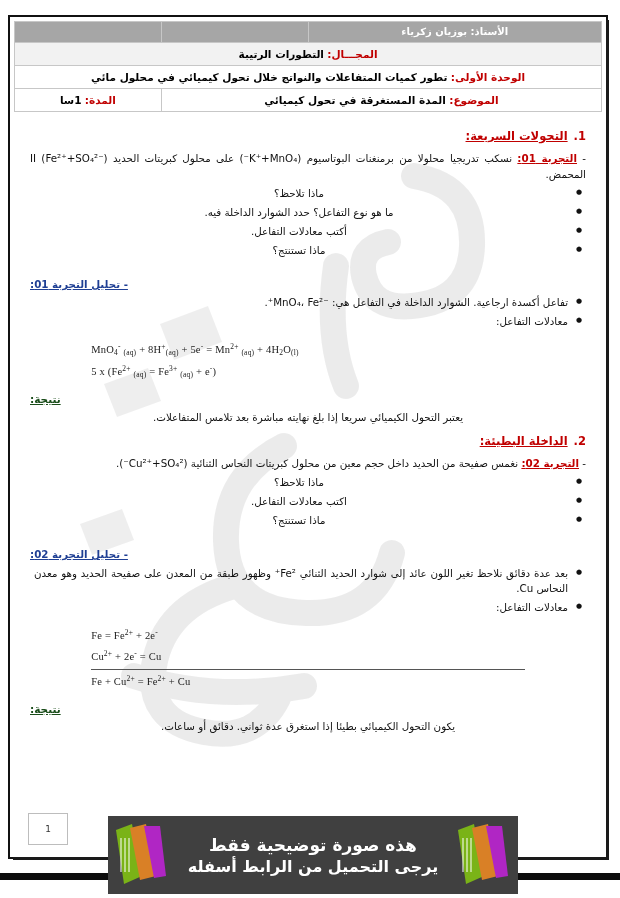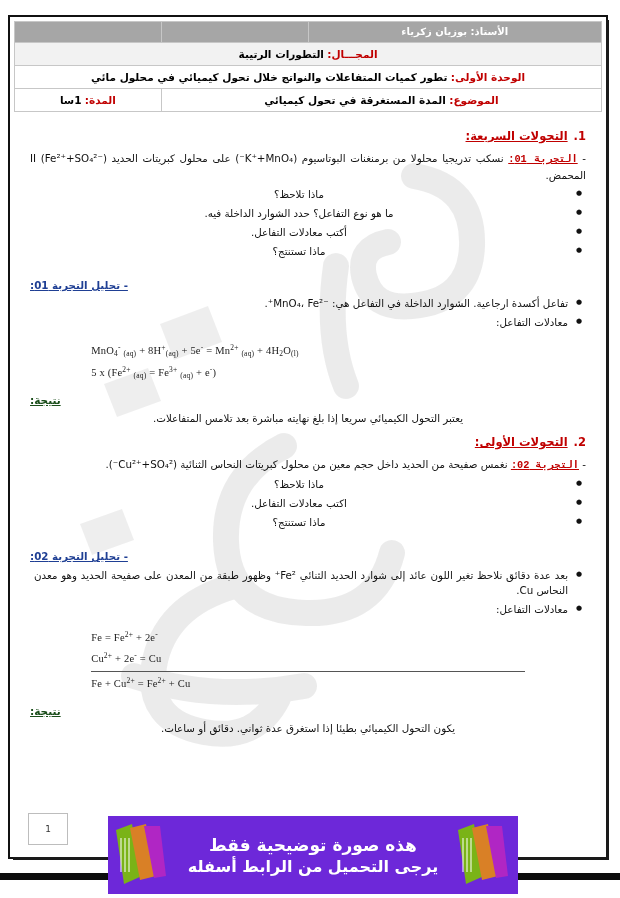--- a/index.html
+++ b/index.html
@@ -103,21 +103,20 @@
   .experiment-line{
     margin:3px 0 2px 0;
     text-align:justify;
     font-size:10.3px;
     line-height:1.55;
   }
   .exp-label{
     color:#c00000;
     font-weight:bold;
     text-decoration:underline;
-    font-family:Liberation Mono, monospace;
   }
   .analysis-line{
     margin:18px 0 3px 0;
     text-align:left;
     font-size:10.3px;
   }
   .ana-label{
     color:#1f3f94;
     font-weight:bold;
     text-decoration:underline;
@@ -192,21 +191,21 @@
     display:flex;align-items:center;justify-content:center;
     font-size:9px;color:#333;
     z-index:3;
   }
 
   
   .banner{
     position:absolute;
     left:108px;top:816px;
     width:410px;height:78px;
-    background:#6d28d9;
+    background:#404040;
     z-index:9;
     overflow:hidden;
   }
   .banner-text{
     position:absolute;
     left:0;right:0;top:0;bottom:0;
     display:flex;flex-direction:column;
     align-items:center;justify-content:center;
     gap:2px;
     color:#ffffff;
@@ -312,21 +311,21 @@
       <div class="eq-block">
         <div class="eq-line">MnO<sub>4</sub><sup>-</sup> <span class="aq">(aq)</span> + 8H<sup>+</sup><span class="aq">(aq)</span> + 5e<sup>-</sup> = Mn<sup>2+</sup> <span class="aq">(aq)</span> + 4H<sub>2</sub>O<span class="aq">(l)</span></div>
         <div class="eq-line">5 x (Fe<sup>2+</sup> <span class="aq">(aq)</span> = Fe<sup>3+</sup> <span class="aq">(aq)</span> + e<sup>-</sup>)</div>
       </div>
 
       <div class="result-label">نتيجة:</div>
       <div class="result-text">يعتبر التحول الكيميائي سريعا إذا بلغ نهايته مباشرة بعد تلامس المتفاعلات.</div>
 
       <div class="section-head">
         <span class="num">2.</span>
-        <span class="ttl">التحولات الأولى:</span>
+        <span class="ttl">الداخلة البطيئة:</span>
       </div>
 
       <div class="experiment-line">
         <span>- </span><span class="exp-label">التجربة 02:</span>
         <span>نغمس صفيحة من الحديد داخل حجم معين من محلول كبريتات النحاس الثنائية (Cu²⁺+SO₄²⁻).</span>
       </div>
 
       <ul class="qlist center">
         <li>ماذا تلاحظ؟</li>
         <li>اكتب معادلات التفاعل.</li>

